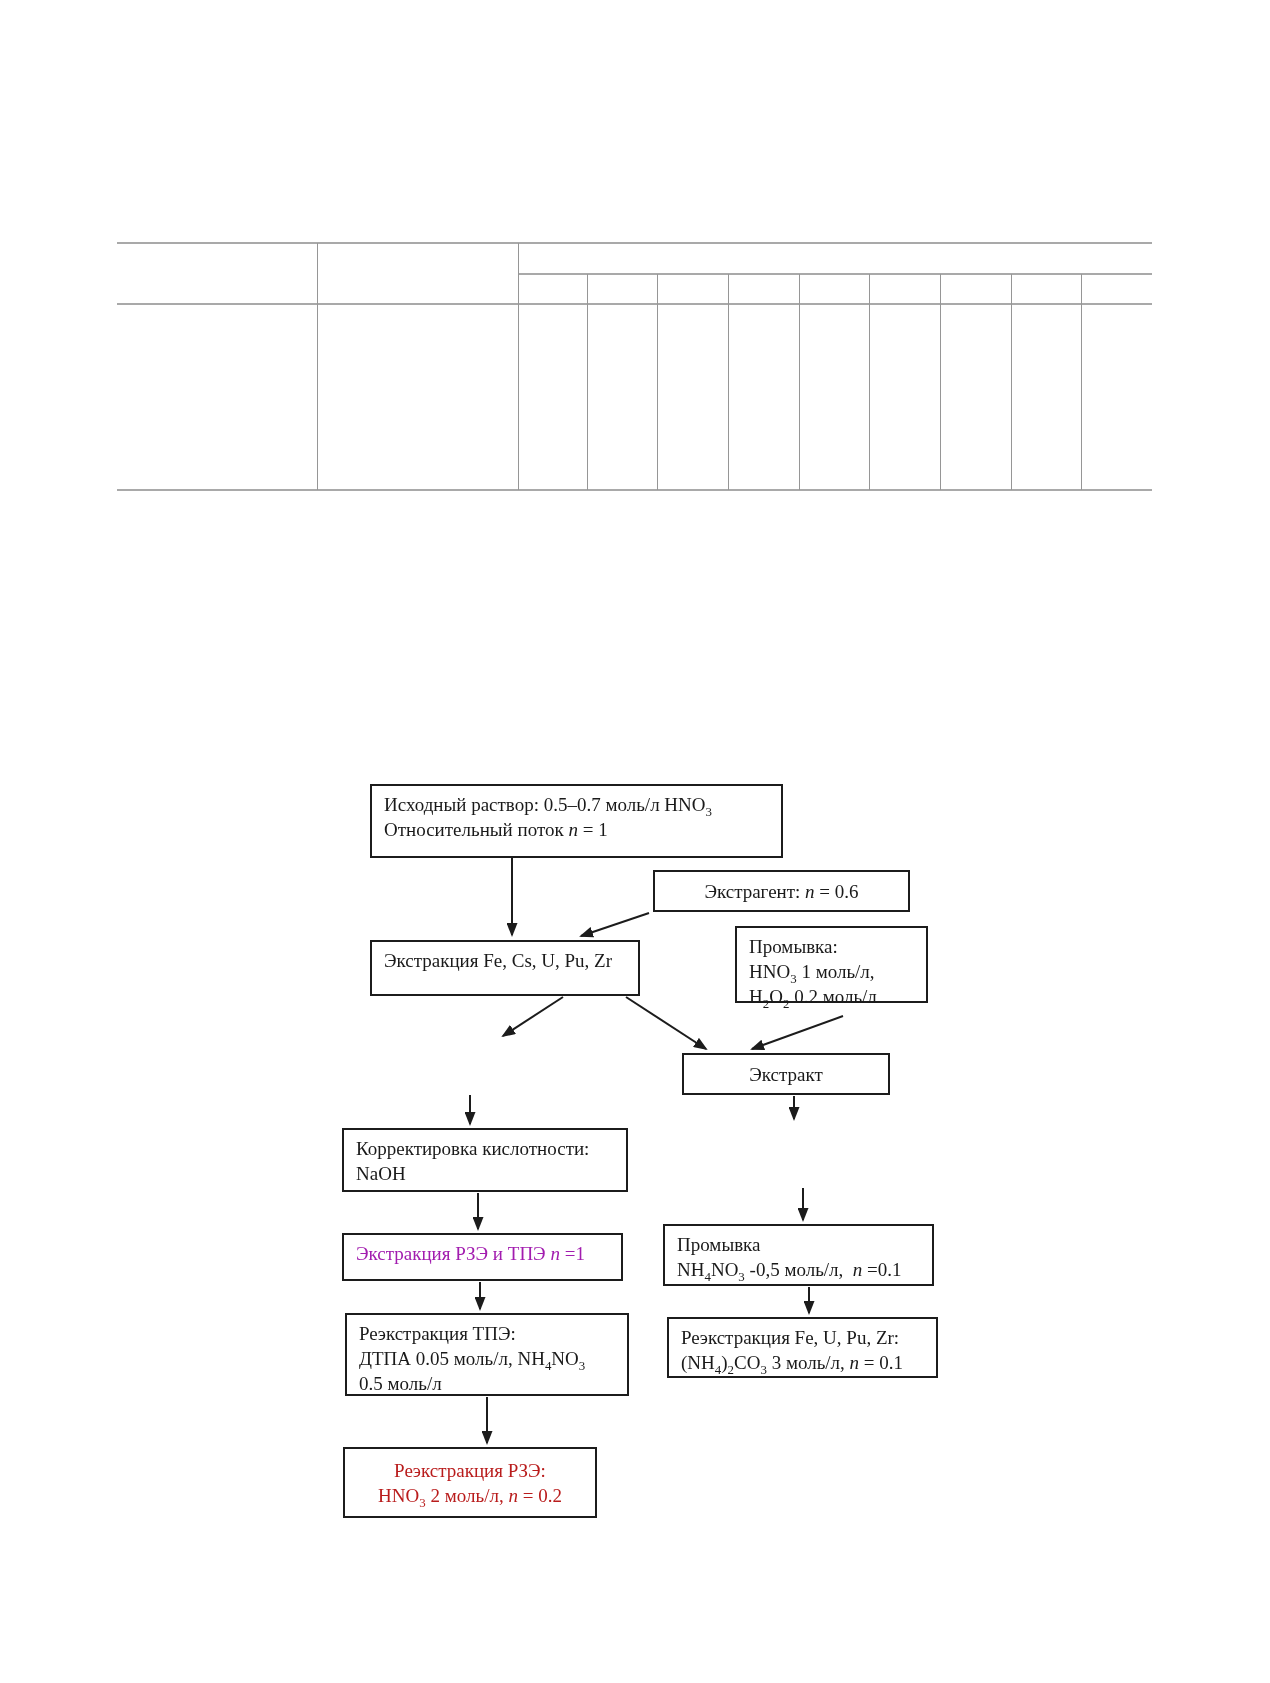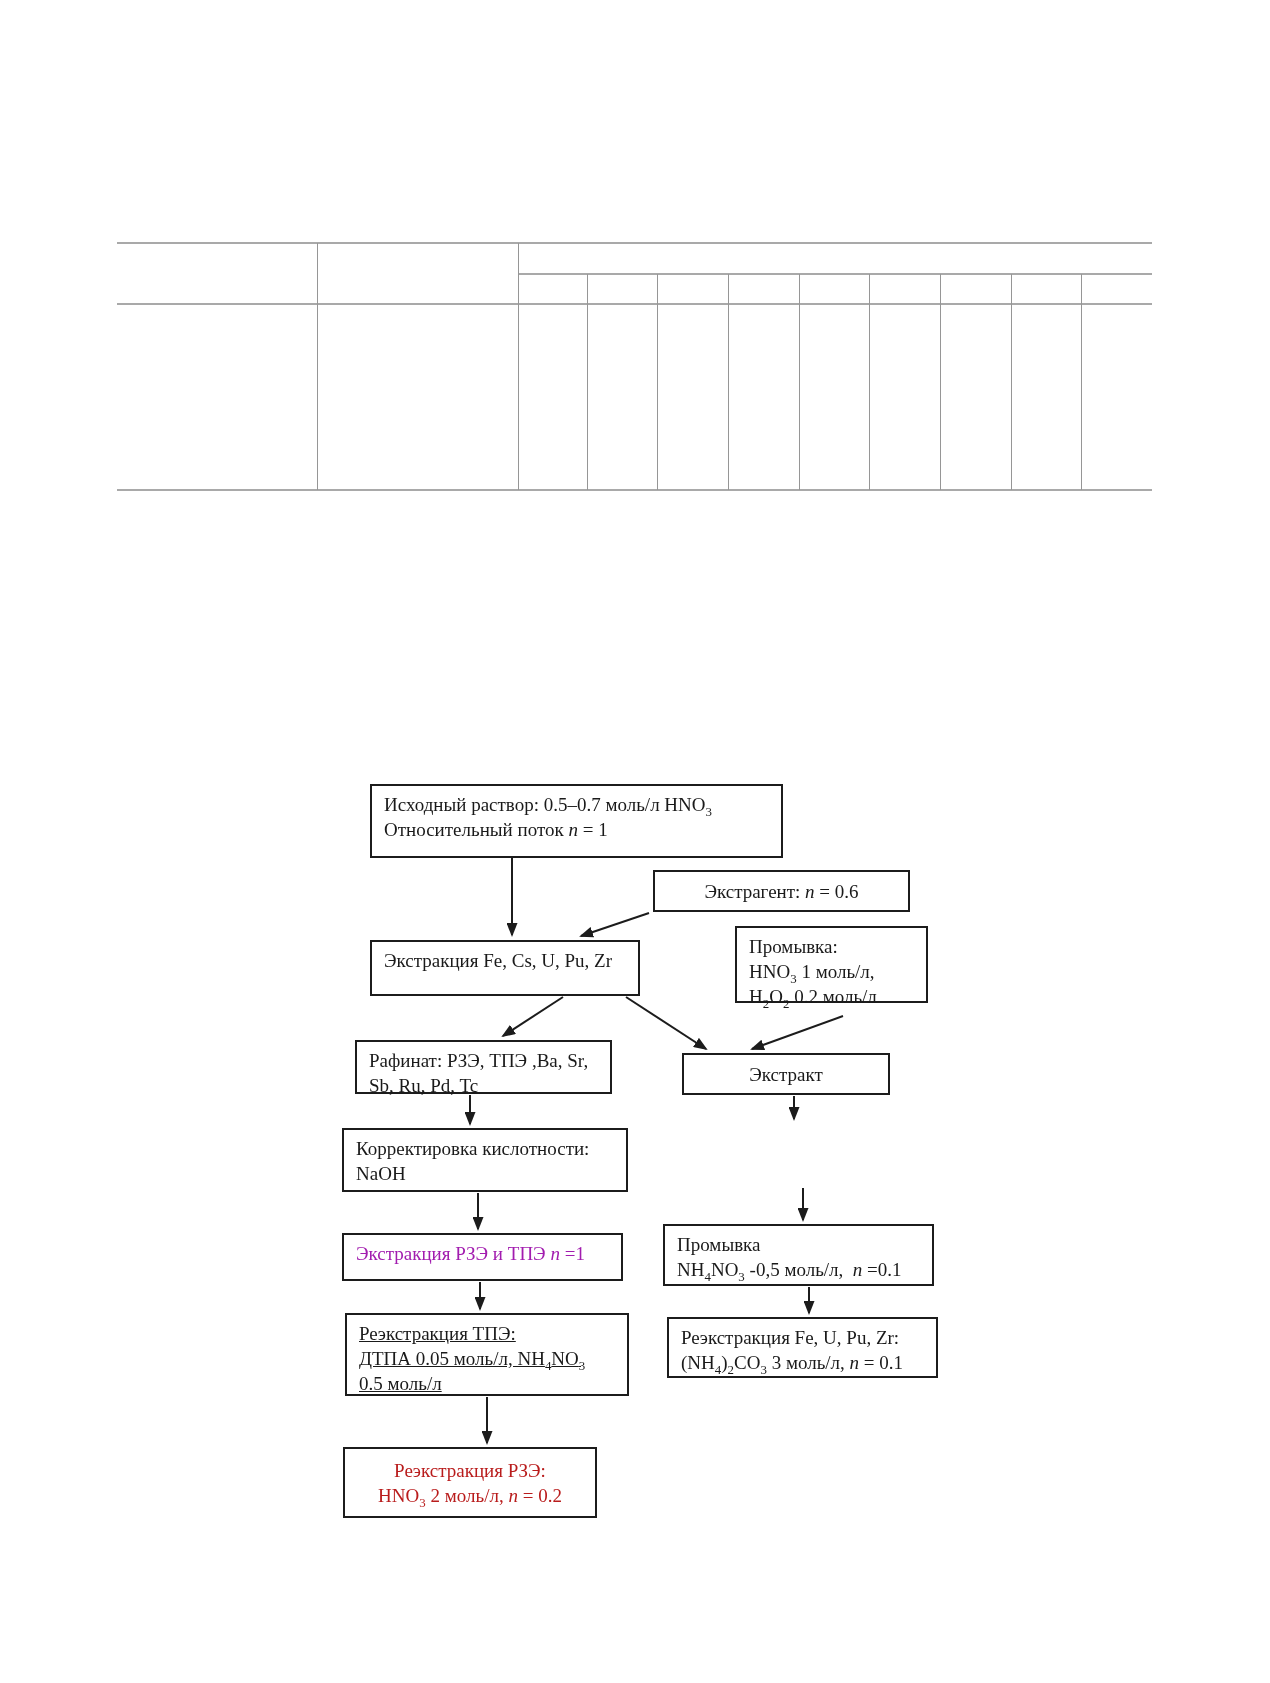--- a/index.html
+++ b/index.html
@@ -72,39 +72,35 @@
         <div class="fc-line"><span>Экстрагент: </span><i>n</i><span> = 0.6</span></div>
       </div>
       <div class="flow-box fb-left" style="left: 370px; top: 940px; width: 270px; height: 56px; border-color: rgb(28, 28, 28); color: rgb(26, 26, 26);">
         <div class="fc-line"><span>Экстракция Fe, Cs, U, Pu, Zr</span></div>
       </div>
       <div class="flow-box fb-left" style="left: 735px; top: 926px; width: 193px; height: 77px; border-color: rgb(28, 28, 28); color: rgb(26, 26, 26);">
         <div class="fc-line"><span>Промывка:</span></div>
         <div class="fc-line"><span>HNO</span><sub>3</sub><span> 1 моль/л,</span></div>
         <div class="fc-line"><span>H</span><sub>2</sub><span>O</span><sub>2</sub><span> 0.2 моль/л</span></div>
       </div>
-      <div class="flow-box fb-left" style="left: 355px; top: 1040px; width: 257px; height: 54px; border-color: rgb(28, 28, 28); color: rgb(26, 26, 26);">
-        <div class="fc-line"><span>Рафинат: РЗЭ, ТПЭ ,Ba, Sr,</span></div>
-        <div class="fc-line"><span>Sb, Ru, Pd, Tc</span></div>
-      </div>
       <div class="flow-box fb-center" style="left: 682px; top: 1053px; width: 208px; height: 42px; border-color: rgb(28, 28, 28); color: rgb(26, 26, 26);">
         <div class="fc-line"><span>Экстракт</span></div>
       </div>
       <div class="flow-box fb-left" style="left: 342px; top: 1128px; width: 286px; height: 64px; border-color: rgb(28, 28, 28); color: rgb(26, 26, 26);">
         <div class="fc-line"><span>Корректировка кислотности:</span></div>
         <div class="fc-line"><span>NaOH</span></div>
       </div>
       <div class="flow-box fb-left" style="left: 342px; top: 1233px; width: 281px; height: 48px; border-color: rgb(28, 28, 28); color: #a21caf;">
         <div class="fc-line"><span>Экстракция РЗЭ и ТПЭ </span><i>n</i><span> =1</span></div>
       </div>
       <div class="flow-box fb-left" style="left: 663px; top: 1224px; width: 271px; height: 62px; border-color: rgb(28, 28, 28); color: rgb(26, 26, 26);">
         <div class="fc-line"><span>Промывка</span></div>
         <div class="fc-line"><span>NH</span><sub>4</sub><span>NO</span><sub>3</sub><span> -0,5 моль/л, &nbsp;</span><i>n</i><span> =0.1</span></div>
       </div>
-      <div class="flow-box fb-left" style="left: 345px; top: 1313px; width: 284px; height: 83px; border-color: rgb(28, 28, 28); color: rgb(26, 26, 26); text-decoration: underline;">
+      <div class="flow-box fb-left" style="left: 345px; top: 1313px; width: 284px; height: 83px; border-color: rgb(28, 28, 28); color: rgb(26, 26, 26);">
         <div class="fc-line"><span>Реэкстракция ТПЭ:</span></div>
         <div class="fc-line"><span>ДТПА 0.05 моль/л, NH</span><sub>4</sub><span>NO</span><sub>3</sub></div>
         <div class="fc-line"><span>0.5 моль/л</span></div>
       </div>
       <div class="flow-box fb-left" style="left: 667px; top: 1317px; width: 271px; height: 61px; border-color: rgb(28, 28, 28); color: rgb(26, 26, 26);">
         <div class="fc-line"><span>Реэкстракция Fe, U, Pu, Zr:</span></div>
         <div class="fc-line"><span>(NH</span><sub>4</sub><span>)</span><sub>2</sub><span>CO</span><sub>3</sub><span> 3 моль/л, </span><i>n</i><span> = 0.1</span></div>
       </div>
       <div class="flow-box fb-center" style="left: 343px; top: 1447px; width: 254px; height: 71px; border-color: rgb(28, 28, 28); color: #b91c1c;">
         <div class="fc-line"><span>Реэкстракция РЗЭ:</span></div>

